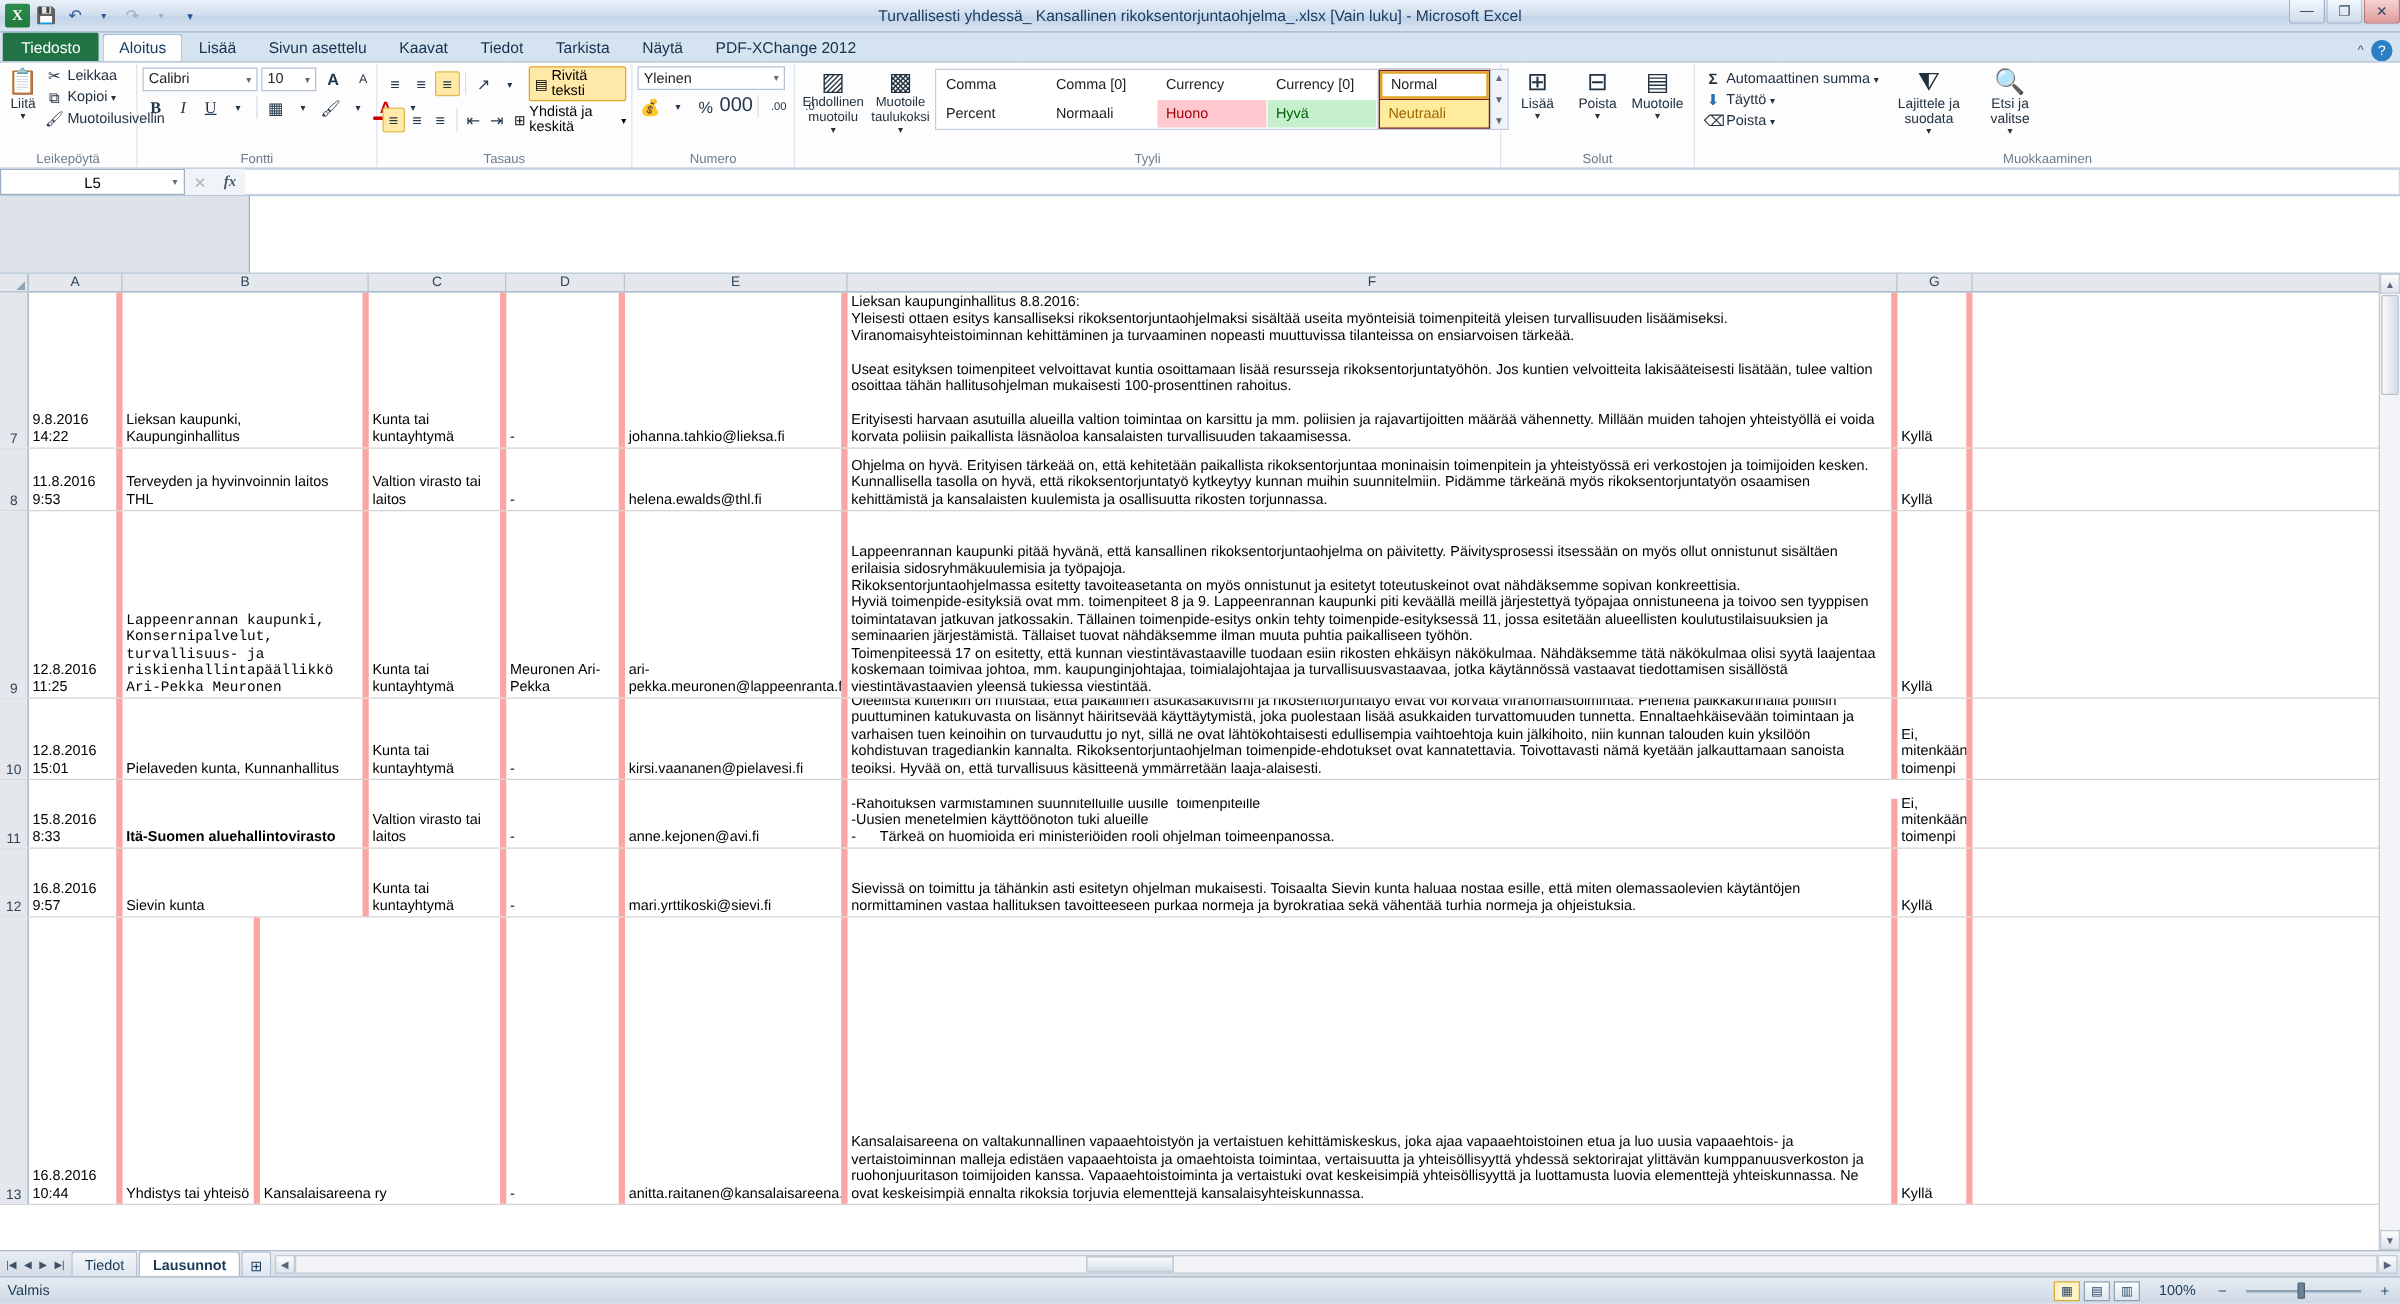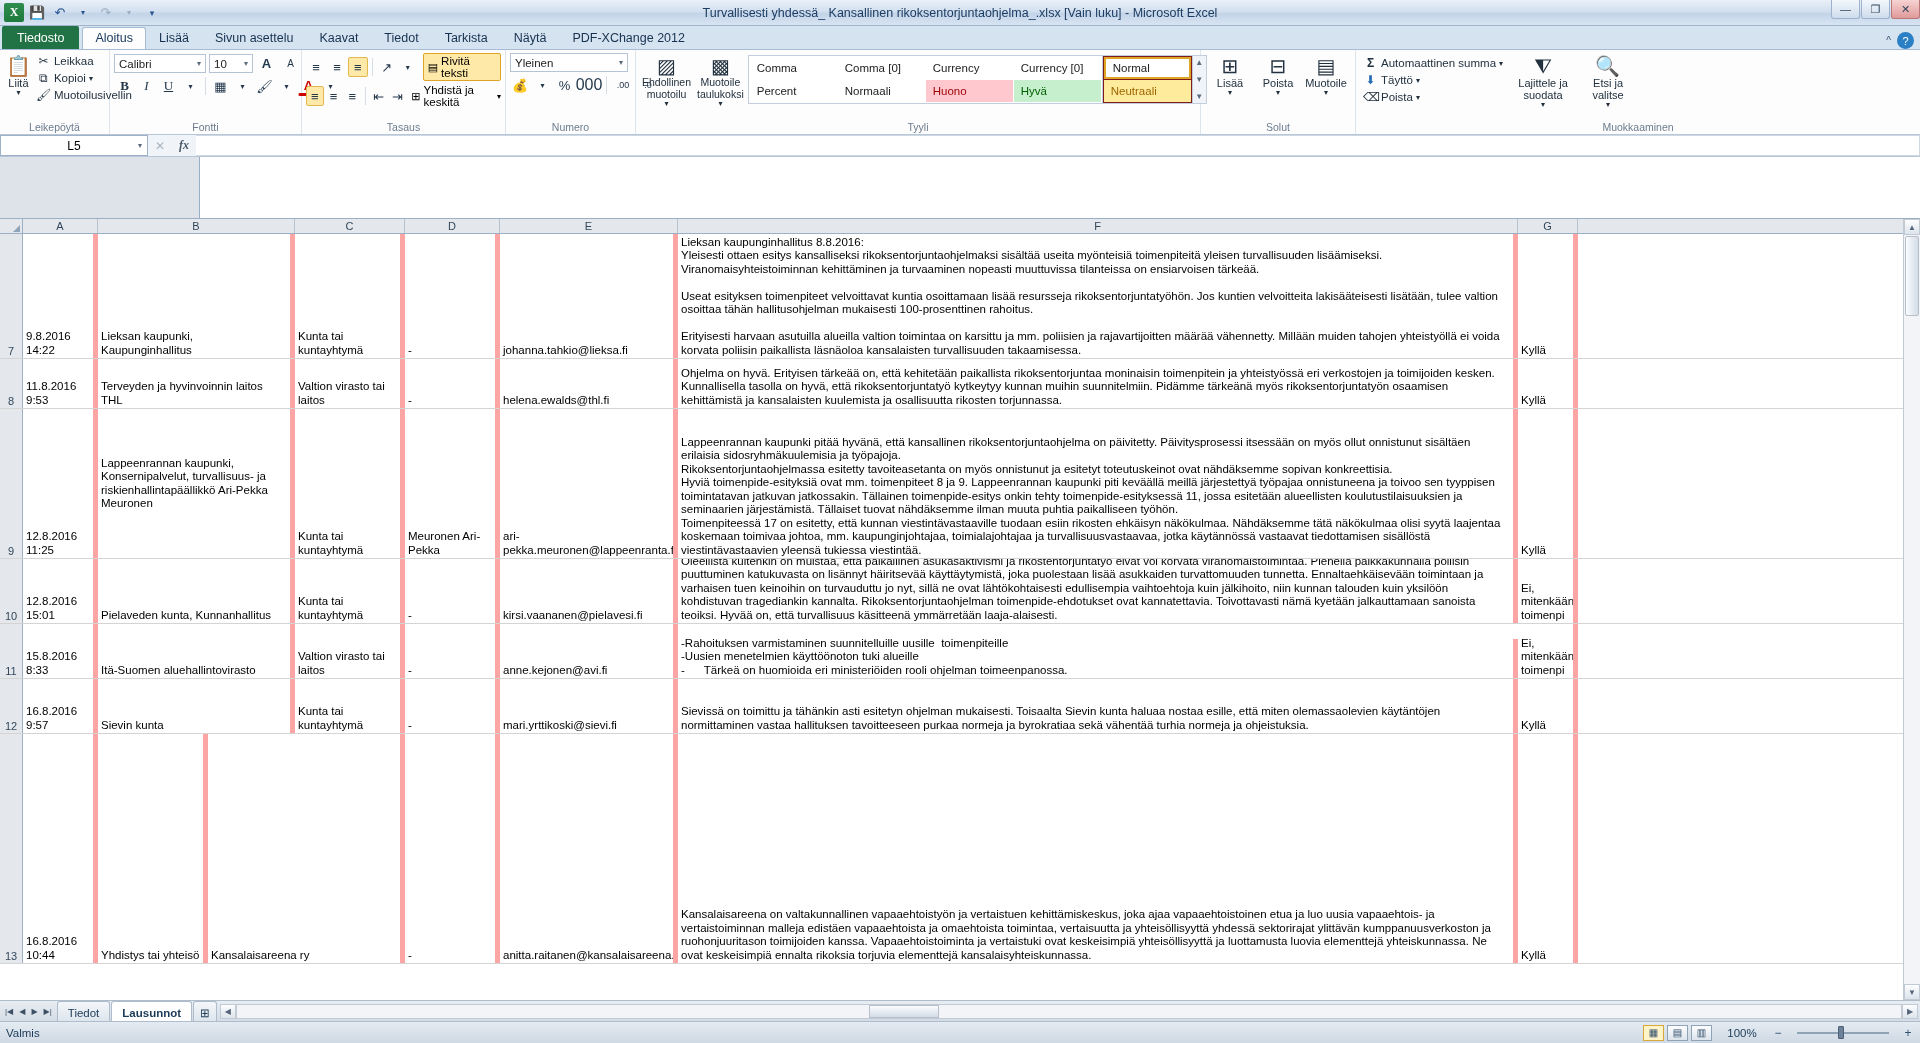--- a/index.html
+++ b/index.html
@@ -228,21 +228,21 @@
             <span class="g">🖌</span>
             <span>Muotoilusivellin</span>
           </div>
         </div>
       </div>
       <div class="rgroup-label">Leikepöytä</div>
     </div>
 
     <div class="rgroup" style="width:192px">
       <div class="rgroup-body" style="flex-direction:column;gap:3px">
-        <div style="display:flex;align-items:flex-end;gap:3px">
+        <div style="display:flex;align-items:center;gap:3px">
           <div class="ctl" style="width:92px">
             <span>Calibri</span>
             <span class="caret">▾</span>
           </div>
           <div class="ctl" style="width:44px">
             <span>10</span>
             <span class="caret">▾</span>
           </div>
           <div class="ico-btn" style="font-weight:bold">A</div>
           <div class="ico-btn" style="font-size:10px">A</div>
@@ -456,21 +456,21 @@
           <div class="cell cB wrap" style="display: flex; align-items: flex-end;"><div style="white-space: pre-wrap; width: 100%;">Terveyden ja hyvinvoinnin laitos THL</div></div>
           <div class="cell cC bottom">Valtion virasto tai laitos</div>
           <div class="cell cD bottom">-</div>
           <div class="cell cE bottom">helena.ewalds@thl.fi</div>
           <div class="cell cF wrap" style="display: flex; align-items: flex-end;"><div style="white-space: pre-wrap; width: 100%;">Ohjelma on hyvä. Erityisen tärkeää on, että kehitetään paikallista rikoksentorjuntaa moninaisin toimenpitein ja yhteistyössä eri verkostojen ja toimijoiden kesken. Kunnallisella tasolla on hyvä, että rikoksentorjuntatyö kytkeytyy kunnan muihin suunnitelmiin. Pidämme tärkeänä myös rikoksentorjuntatyön osaamisen kehittämistä ja kansalaisten kuulemista ja osallisuutta rikosten torjunnassa.</div></div>
           <div class="cell cG bottom">Kyllä</div>
         </div>
         <div class="row" style="height: 150px;">
           <div class="rh">9</div>
           <div class="cell cA bottom">12.8.2016 11:25</div>
-          <div class="cell cB wrap" style="display: flex; align-items: center;"><div style="white-space: pre-wrap; width: 100%;">Lappeenrannan kaupunki, Konsernipalvelut, turvallisuus- ja riskienhallintapäällikkö Ari-Pekka Meuronen</div></div>
+          <div class="cell cB wrap" style="display: flex; align-items: flex-end; font-family: Liberation Mono, monospace;"><div style="white-space: pre-wrap; width: 100%;">Lappeenrannan kaupunki, Konsernipalvelut, turvallisuus- ja riskienhallintapäällikkö Ari-Pekka Meuronen</div></div>
           <div class="cell cC bottom">Kunta tai kuntayhtymä</div>
           <div class="cell cD bottom">Meuronen Ari-Pekka</div>
           <div class="cell cE bottom">ari-pekka.meuronen@lappeenranta.fi</div>
           <div class="cell cF wrap" style="display: flex; align-items: flex-end;"><div style="white-space: pre-wrap; width: 100%;">Lappeenrannan kaupunki pitää hyvänä, että kansallinen rikoksentorjuntaohjelma on päivitetty. Päivitysprosessi itsessään on myös ollut onnistunut sisältäen erilaisia sidosryhmäkuulemisia ja työpajoja.
 Rikoksentorjuntaohjelmassa esitetty tavoiteasetanta on myös onnistunut ja esitetyt toteutuskeinot ovat nähdäksemme sopivan konkreettisia.
 Hyviä toimenpide-esityksiä ovat mm. toimenpiteet 8 ja 9. Lappeenrannan kaupunki piti keväällä meillä järjestettyä työpajaa onnistuneena ja toivoo sen tyyppisen toimintatavan jatkuvan jatkossakin. Tällainen toimenpide-esitys onkin tehty toimenpide-esityksessä 11, jossa esitetään alueellisten koulutustilaisuuksien ja seminaarien järjestämistä. Tällaiset tuovat nähdäksemme ilman muuta puhtia paikalliseen työhön.
 Toimenpiteessä 17 on esitetty, että kunnan viestintävastaaville tuodaan esiin rikosten ehkäisyn näkökulmaa. Nähdäksemme tätä näkökulmaa olisi syytä laajentaa koskemaan toimivaa johtoa, mm. kaupunginjohtajaa, toimialajohtajaa ja turvallisuusvastaavaa, jotka käytännössä vastaavat tiedottamisen sisällöstä viestintävastaavien yleensä tukiessa viestintää.</div></div>
           <div class="cell cG bottom">Kyllä</div>
         </div>
         <div class="row" style="height: 65px;">
@@ -479,21 +479,21 @@
           <div class="cell cB wrap" style="display: flex; align-items: flex-end;"><div style="white-space: pre-wrap; width: 100%;">Pielaveden kunta, Kunnanhallitus</div></div>
           <div class="cell cC bottom">Kunta tai kuntayhtymä</div>
           <div class="cell cD bottom">-</div>
           <div class="cell cE bottom">kirsi.vaananen@pielavesi.fi</div>
           <div class="cell cF wrap" style="display: flex; align-items: flex-end;"><div style="white-space: pre-wrap; width: 100%;">Toimintaohjelman visiona on lisätä asukkaiden turvallisuutta ja viihtyisyyttä vähentämällä rikoksen uhriksi joutumisen riskiä ja rikoksista aiheutuvia haittoja. Oleellista kuitenkin on muistaa, että paikallinen asukasaktivismi ja rikostentorjuntatyö eivät voi korvata viranomaistoimintaa. Pienellä paikkakunnalla poliisin puuttuminen katukuvasta on lisännyt häiritsevää käyttäytymistä, joka puolestaan lisää asukkaiden turvattomuuden tunnetta. Ennaltaehkäisevään toimintaan ja varhaisen tuen keinoihin on turvauduttu jo nyt, sillä ne ovat lähtökohtaisesti edullisempia vaihtoehtoja kuin jälkihoito, niin kunnan talouden kuin yksilöön kohdistuvan tragediankin kannalta. Rikoksentorjuntaohjelman toimenpide-ehdotukset ovat kannatettavia. Toivottavasti nämä kyetään jalkauttamaan sanoista teoiksi. Hyvää on, että turvallisuus käsitteenä ymmärretään laaja-alaisesti.</div></div>
           <div class="cell cG bottom">Ei, mitenkään toimenpi</div>
         </div>
         <div class="row" style="height: 55px;">
           <div class="rh">11</div>
           <div class="cell cA bottom">15.8.2016 8:33</div>
-          <div class="cell cB wrap" style="display: flex; align-items: flex-end;"><div style="white-space: pre-wrap; width: 100%;">Itä-Suomen aluehallintovirasto</div></div>
+          <div class="cell cB wrap" style="display: flex; align-items: flex-end;"><div style="white-space: pre-wrap; width: 100%; font-weight: bold;">Itä-Suomen aluehallintovirasto</div></div>
           <div class="cell cC bottom">Valtion virasto tai laitos</div>
           <div class="cell cD bottom">-</div>
           <div class="cell cE bottom">anne.kejonen@avi.fi</div>
           <div class="cell cF wrap" style="display: flex; align-items: flex-end; margin-top: 15px;"><div style="white-space: pre-wrap; width: 100%;">-Toimenpiteet ovat hyvät ja laajat, mutta niiden konkretisointi ja vastuiden tarkempi määrittely on tarpeen.
 -Rahoituksen varmistaminen suunnitelluille uusille  toimenpiteille
 -Uusien menetelmien käyttöönoton tuki alueille
 -      Tärkeä on huomioida eri ministeriöiden rooli ohjelman toimeenpanossa.</div></div>
           <div class="cell cG bottom">Ei, mitenkään toimenpi</div>
         </div>
         <div class="row" style="height: 55px;">

